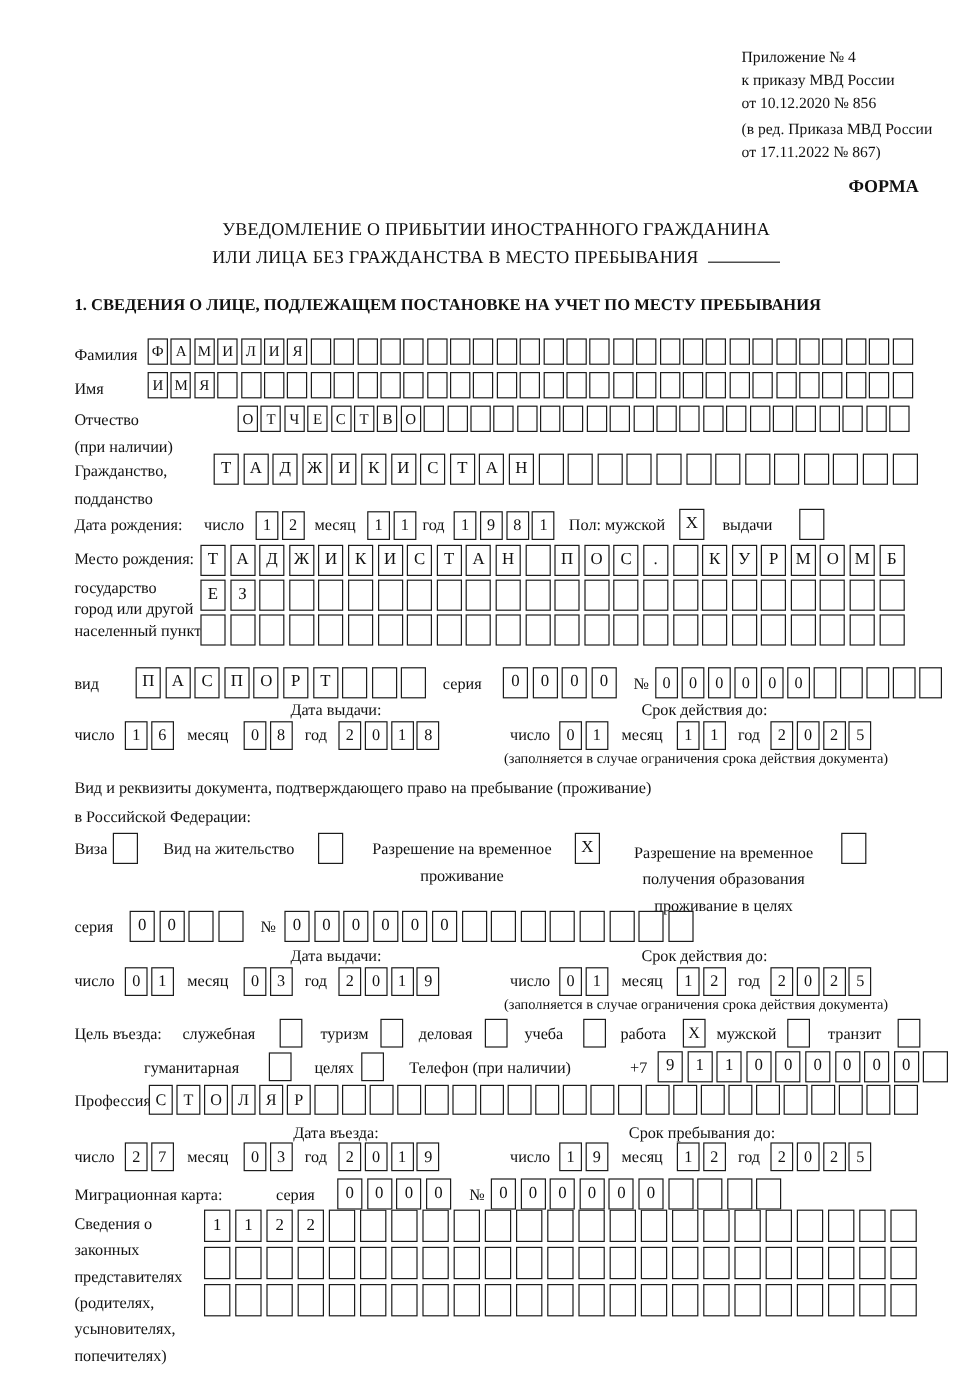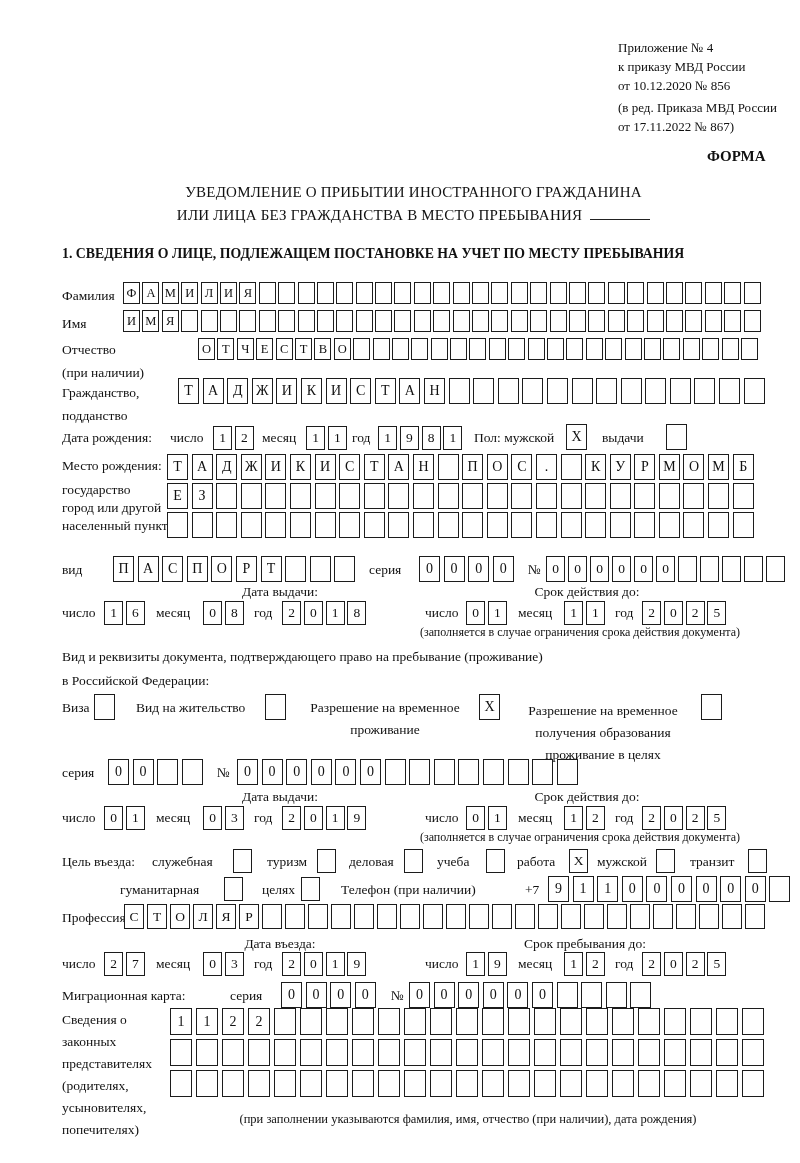--- a/index.html
+++ b/index.html
@@ -677,15 +677,14 @@
       <span class="box"></span>
       <span class="box"></span>
       <span class="box"></span>
       <span class="box"></span>
       <span class="box"></span>
       <span class="box"></span>
       <span class="box"></span>
       <span class="box"></span>
       <span class="box"></span>
     </span>
-  <div class="abs ctr" style="left:170px;top:1112px;width:596px;font-size:12.5px;white-space:nowrap">(при заполнении указываются фамилия, имя, отчество (при наличии), дата рождения)</div>
 
 </div>
 
 </body></html>

